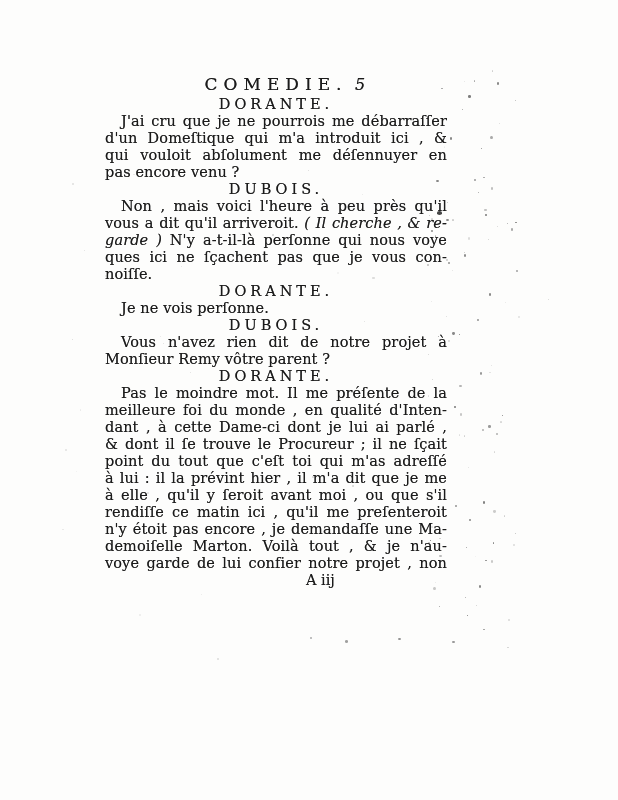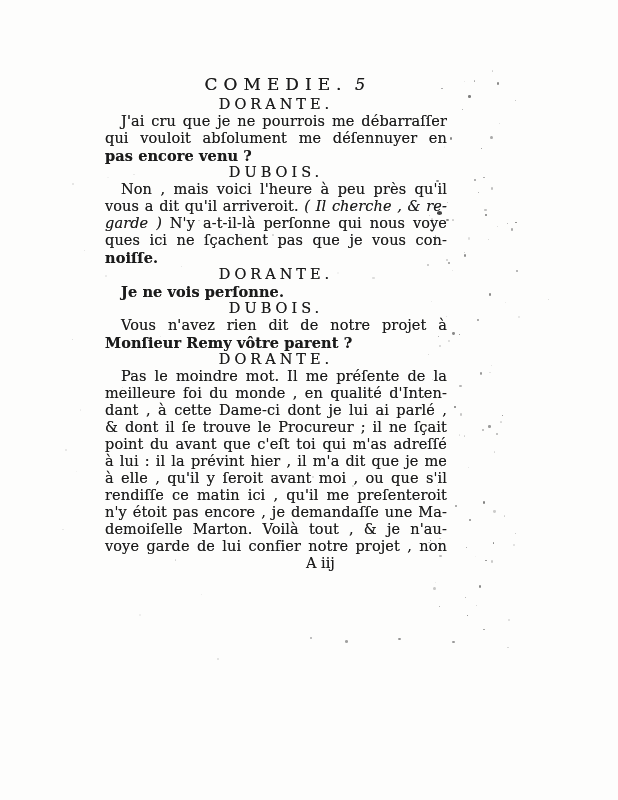--- a/index.html
+++ b/index.html
@@ -44,21 +44,20 @@
     height:17px;line-height:17px;
     font-size:14.5px;
     letter-spacing:0.1px;
     text-align:justify;
     text-align-last:justify;
     text-shadow:0 0 0.55px rgba(20,20,20,0.6);
     white-space:normal;
   }
   .bline.last{
     text-align-last:left;
-    font-weight:bold;
   }
   .bline.indent{
     text-indent:16px;
   }
   .stage{ font-style:italic; }
   .signature{
     height:17px;line-height:17px;
     font-size:14.5px;
     margin-left:201px;
     text-shadow:0 0 0.55px rgba(20,20,20,0.6);
@@ -76,39 +75,40 @@
 <div class="page">
   <div class="column">
     <div class="header-row">
       <span class="running-title">COMEDIE.</span>
       <span class="page-number">5</span>
     </div>
 
     <div id="blocks">
         <div class="speaker">DORANTE.</div>
         <div class="bline indent"><span>J'ai cru que je ne pourrois me débarraſſer</span></div>
+        <div class="bline"><span>d'un Domeſtique qui m'a introduit ici , &amp;</span></div>
         <div class="bline"><span>qui vouloit abſolument me déſennuyer en</span></div>
         <div class="bline last"><span>pas encore venu ?</span></div>
         <div class="speaker">DUBOIS.</div>
         <div class="bline indent"><span>Non , mais voici l'heure à peu près qu'il</span></div>
         <div class="bline"><span>vous a dit qu'il arriveroit. </span><span class="stage">( Il cherche , &amp; re-</span></div>
         <div class="bline"><span class="stage">garde ) </span><span>N'y a-t-il-là perſonne qui nous voye</span></div>
         <div class="bline"><span>ques ici ne ſçachent pas que je vous con-</span></div>
         <div class="bline last"><span>noiſſe.</span></div>
         <div class="speaker">DORANTE.</div>
         <div class="bline indent last"><span>Je ne vois perſonne.</span></div>
         <div class="speaker">DUBOIS.</div>
         <div class="bline indent"><span>Vous n'avez rien dit de notre projet à</span></div>
         <div class="bline last"><span>Monſieur Remy vôtre parent ?</span></div>
         <div class="speaker">DORANTE.</div>
         <div class="bline indent"><span>Pas le moindre mot. Il me préſente de la</span></div>
         <div class="bline"><span>meilleure foi du monde , en qualité d'Inten-</span></div>
         <div class="bline"><span>dant , à cette Dame-ci dont je lui ai parlé ,</span></div>
         <div class="bline"><span>&amp; dont il ſe trouve le Procureur ; il ne ſçait</span></div>
-        <div class="bline"><span>point du avant que c'eſt toi qui m'as adreſſé</span></div>
+        <div class="bline"><span>point du tout que c'eſt toi qui m'as adreſſé</span></div>
         <div class="bline"><span>à lui : il la prévint hier , il m'a dit que je me</span></div>
         <div class="bline"><span>à elle , qu'il y ſeroit avant moi , ou que s'il</span></div>
         <div class="bline"><span>rendiſſe ce matin ici , qu'il me preſenteroit</span></div>
         <div class="bline"><span>n'y étoit pas encore , je demandaſſe une Ma-</span></div>
         <div class="bline"><span>demoiſelle Marton. Voilà tout , &amp; je n'au-</span></div>
         <div class="bline"><span>voye garde de lui confier notre projet , non</span></div>
       </div>
     <div class="signature">A iij</div>
   </div>
   <div id="noise">

